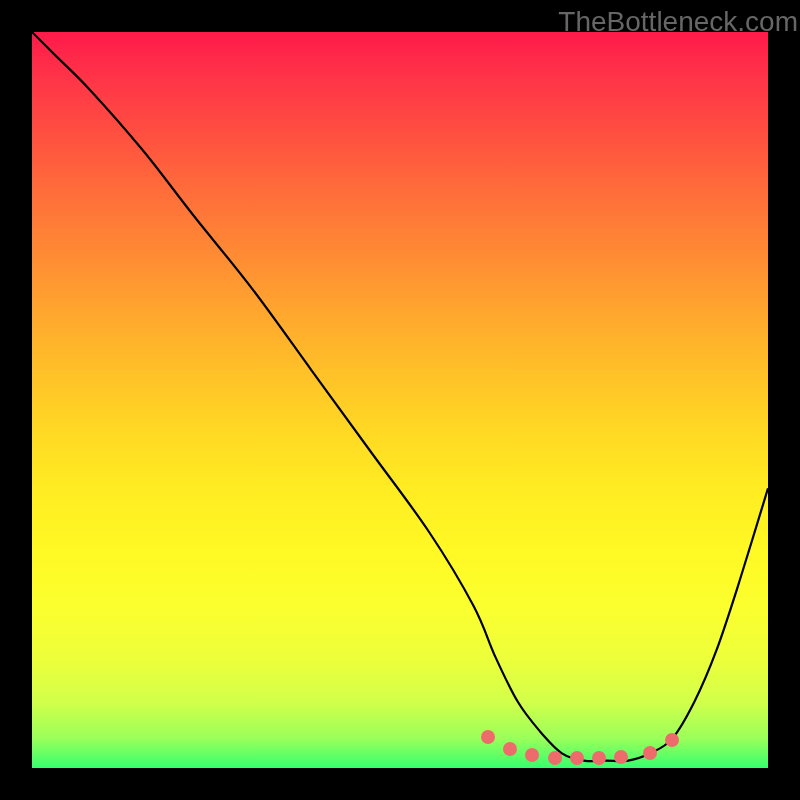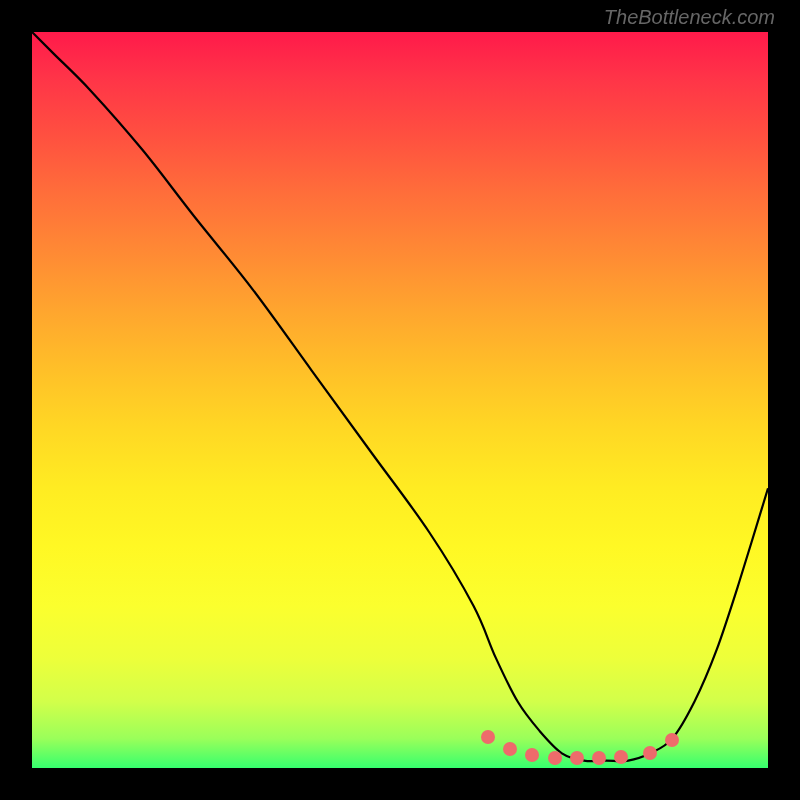--- a/index.html
+++ b/index.html
@@ -1,17 +1,17 @@
 <!DOCTYPE html>
 <html><head>
 <meta charset="utf-8">
 <style>
   * { margin: 0; padding: 0; box-sizing: border-box; }
   body { width: 800px; height: 800px; background: #000; position: relative; font-family: Arial, sans-serif; }
-  .attribution { position: absolute; top: 6px; right: 25px; color: #666; font-size: 20px; font-weight: 500; z-index: 10; font-style: italic; }
+  .attribution { position: absolute; top: 6px; right: 2px; color: #666; font-size: 28px; font-weight: 500; z-index: 10; }
   .chart-area { position: absolute; left: 32px; top: 32px; width: 736px; height: 736px; }
   .gradient-bg { position: absolute; inset: 0; background: linear-gradient(to bottom,
       #ff1a4a 0%,
       #ff3348 6%,
       #ff5040 14%,
       #ff6e3a 22%,
       #ff8a34 30%,
       #ffa62e 38%,
       #ffc028 46%,
       #ffd824 54%,

